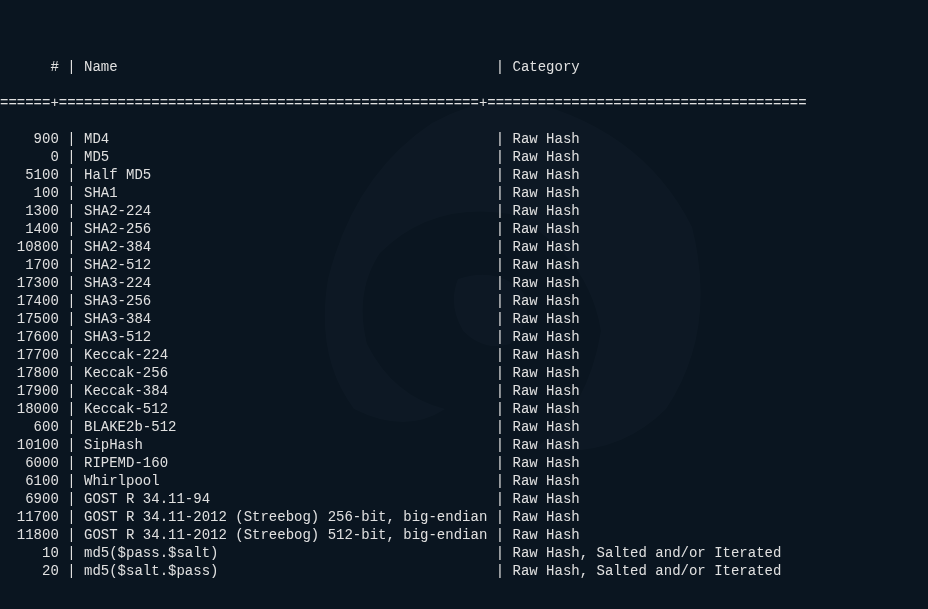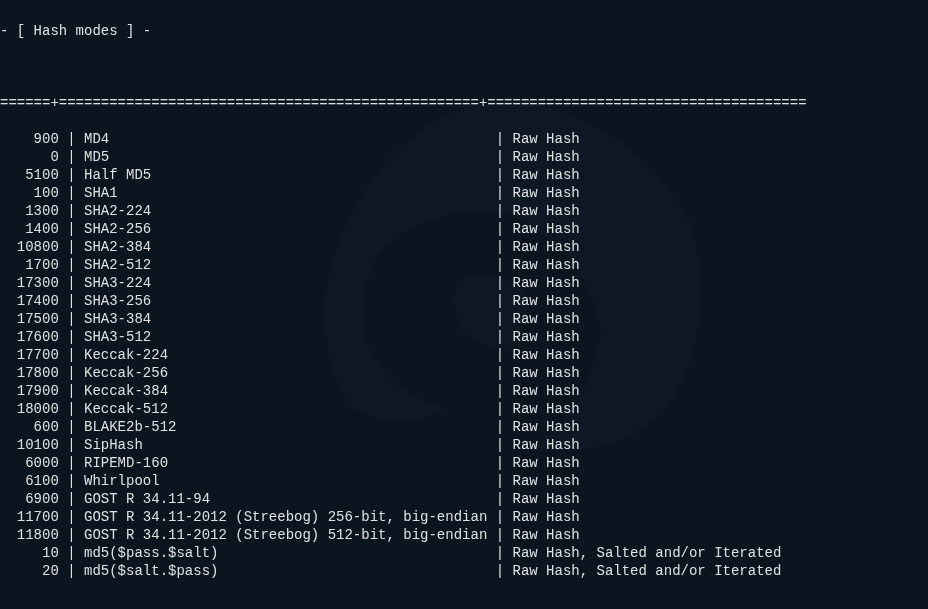--- a/index.html
+++ b/index.html
@@ -56,17 +56,17 @@
     }
   </style>
 </head>
 <body>
 
 <svg class="bg-logo" viewBox="0 0 200 200">
   <path d="M 100 20 Q 150 30 170 70 Q 180 110 160 140 Q 140 160 110 155 Q 130 140 135 110 Q 130 80 100 65 Q 70 60 50 80 Q 40 95 45 115 Q 55 135 75 140 Q 60 150 40 140 Q 25 120 30 90 Q 40 50 70 30 Q 85 22 100 20 Z M 80 90 Q 95 85 105 95 Q 110 105 100 115 Q 90 118 82 110 Q 76 100 80 90 Z" fill="#3a4a5a"></path>
 </svg>
 
 <div class="terminal">
-<span class="row">- [ Hash modes ] -</span>
 <span class="row"></span>
+<span class="row"><span class="id-col">#</span><span class="sep"> | </span><span class="name-col">Name</span><span class="sep"> | </span><span class="cat-col">Category</span></span>
 <span class="row">======+==================================================+======================================</span>
 <div id="rows-container"><span class="row"><span class="id-col">900</span><span class="sep"> | </span><span class="name-col">MD4</span><span class="sep"> | </span><span class="cat-col">Raw Hash</span></span><span class="row"><span class="id-col">0</span><span class="sep"> | </span><span class="name-col">MD5</span><span class="sep"> | </span><span class="cat-col">Raw Hash</span></span><span class="row"><span class="id-col">5100</span><span class="sep"> | </span><span class="name-col">Half MD5</span><span class="sep"> | </span><span class="cat-col">Raw Hash</span></span><span class="row"><span class="id-col">100</span><span class="sep"> | </span><span class="name-col">SHA1</span><span class="sep"> | </span><span class="cat-col">Raw Hash</span></span><span class="row"><span class="id-col">1300</span><span class="sep"> | </span><span class="name-col">SHA2-224</span><span class="sep"> | </span><span class="cat-col">Raw Hash</span></span><span class="row"><span class="id-col">1400</span><span class="sep"> | </span><span class="name-col">SHA2-256</span><span class="sep"> | </span><span class="cat-col">Raw Hash</span></span><span class="row"><span class="id-col">10800</span><span class="sep"> | </span><span class="name-col">SHA2-384</span><span class="sep"> | </span><span class="cat-col">Raw Hash</span></span><span class="row"><span class="id-col">1700</span><span class="sep"> | </span><span class="name-col">SHA2-512</span><span class="sep"> | </span><span class="cat-col">Raw Hash</span></span><span class="row"><span class="id-col">17300</span><span class="sep"> | </span><span class="name-col">SHA3-224</span><span class="sep"> | </span><span class="cat-col">Raw Hash</span></span><span class="row"><span class="id-col">17400</span><span class="sep"> | </span><span class="name-col">SHA3-256</span><span class="sep"> | </span><span class="cat-col">Raw Hash</span></span><span class="row"><span class="id-col">17500</span><span class="sep"> | </span><span class="name-col">SHA3-384</span><span class="sep"> | </span><span class="cat-col">Raw Hash</span></span><span class="row"><span class="id-col">17600</span><span class="sep"> | </span><span class="name-col">SHA3-512</span><span class="sep"> | </span><span class="cat-col">Raw Hash</span></span><span class="row"><span class="id-col">17700</span><span class="sep"> | </span><span class="name-col">Keccak-224</span><span class="sep"> | </span><span class="cat-col">Raw Hash</span></span><span class="row"><span class="id-col">17800</span><span class="sep"> | </span><span class="name-col">Keccak-256</span><span class="sep"> | </span><span class="cat-col">Raw Hash</span></span><span class="row"><span class="id-col">17900</span><span class="sep"> | </span><span class="name-col">Keccak-384</span><span class="sep"> | </span><span class="cat-col">Raw Hash</span></span><span class="row"><span class="id-col">18000</span><span class="sep"> | </span><span class="name-col">Keccak-512</span><span class="sep"> | </span><span class="cat-col">Raw Hash</span></span><span class="row"><span class="id-col">600</span><span class="sep"> | </span><span class="name-col">BLAKE2b-512</span><span class="sep"> | </span><span class="cat-col">Raw Hash</span></span><span class="row"><span class="id-col">10100</span><span class="sep"> | </span><span class="name-col">SipHash</span><span class="sep"> | </span><span class="cat-col">Raw Hash</span></span><span class="row"><span class="id-col">6000</span><span class="sep"> | </span><span class="name-col">RIPEMD-160</span><span class="sep"> | </span><span class="cat-col">Raw Hash</span></span><span class="row"><span class="id-col">6100</span><span class="sep"> | </span><span class="name-col">Whirlpool</span><span class="sep"> | </span><span class="cat-col">Raw Hash</span></span><span class="row"><span class="id-col">6900</span><span class="sep"> | </span><span class="name-col">GOST R 34.11-94</span><span class="sep"> | </span><span class="cat-col">Raw Hash</span></span><span class="row"><span class="id-col">11700</span><span class="sep"> | </span><span class="name-col">GOST R 34.11-2012 (Streebog) 256-bit, big-endian</span><span class="sep"> | </span><span class="cat-col">Raw Hash</span></span><span class="row"><span class="id-col">11800</span><span class="sep"> | </span><span class="name-col">GOST R 34.11-2012 (Streebog) 512-bit, big-endian</span><span class="sep"> | </span><span class="cat-col">Raw Hash</span></span><span class="row"><span class="id-col">10</span><span class="sep"> | </span><span class="name-col">md5($pass.$salt)</span><span class="sep"> | </span><span class="cat-col">Raw Hash, Salted and/or Iterated</span></span><span class="row"><span class="id-col">20</span><span class="sep"> | </span><span class="name-col">md5($salt.$pass)</span><span class="sep"> | </span><span class="cat-col">Raw Hash, Salted and/or Iterated</span></span></div>
 </div>
 
 </body></html>

